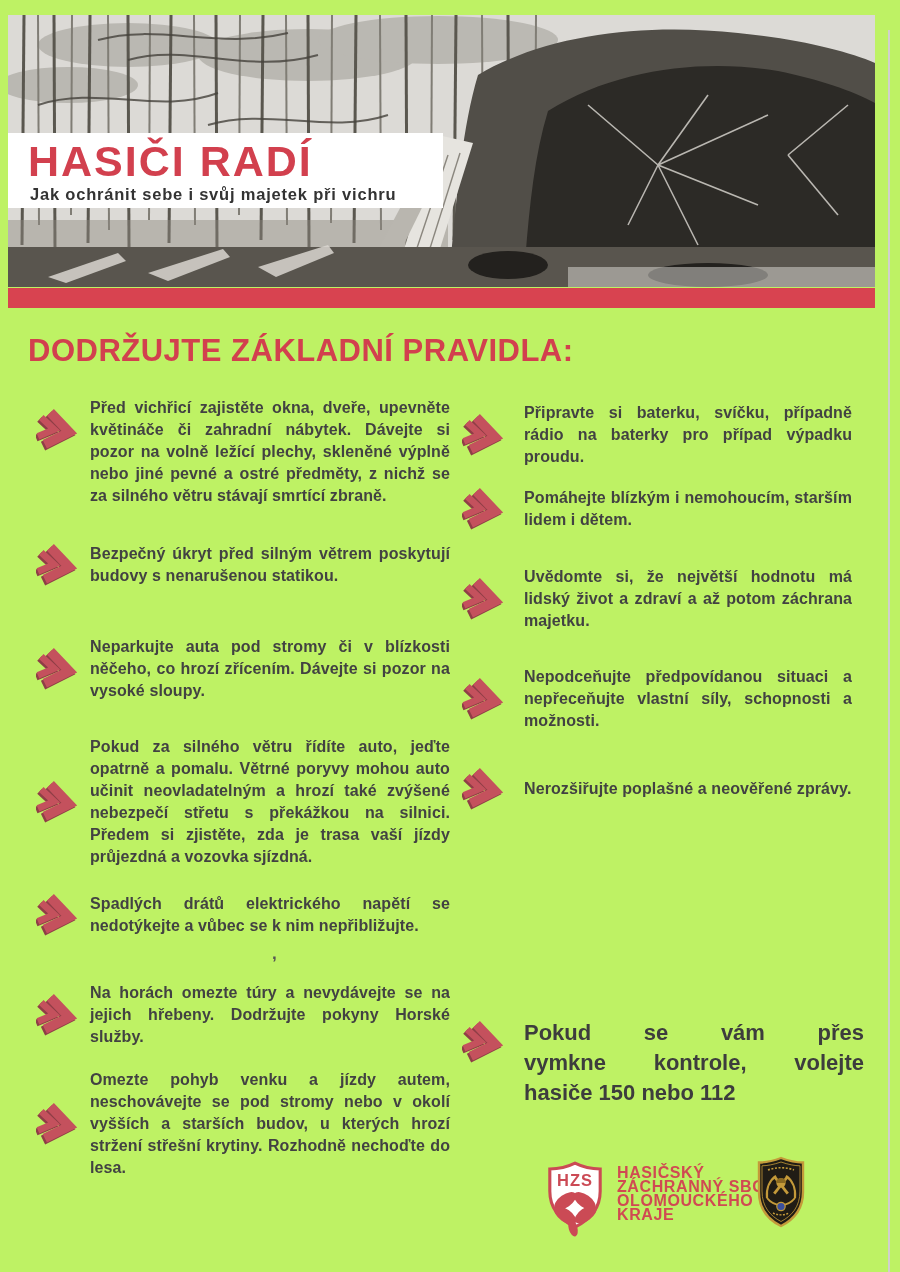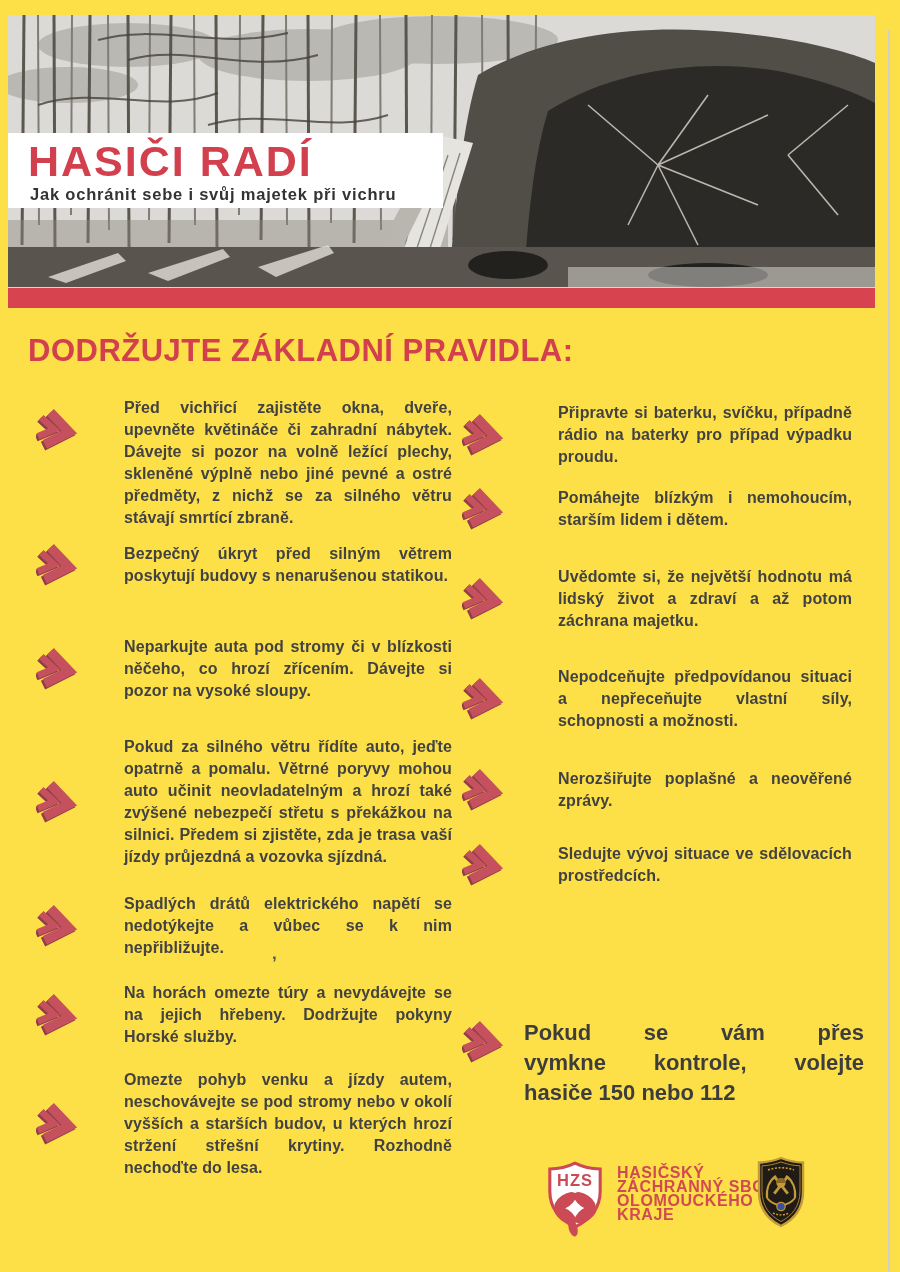--- a/index.html
+++ b/index.html
@@ -1,18 +1,18 @@
 <!DOCTYPE html>
 <html><head>
 <meta charset="utf-8">
 <style>
   html,body{margin:0;padding:0;background:#ffffff;}
   .page{
     position:relative;width:900px;height:1272px;overflow:hidden;
-    background:#fde047;font-family:"Liberation Sans",sans-serif;
+    background:#bef264;font-family:"Liberation Sans",sans-serif;
   }
   
   .photo{position:absolute;left:8px;top:15px;width:867px;height:272px;display:block;}
   .title-box{
     position:absolute;left:8px;top:133px;width:435px;height:75px;
     background:#ffffff;padding:6px 0 0 20px;box-sizing:border-box;
   }
   .main-title{
     margin:0;font-size:43px;line-height:44px;font-weight:bold;
     color:#d2404e;letter-spacing:2px;
@@ -22,21 +22,21 @@
     letter-spacing:0.8px;
   }
   .red-bar{position:absolute;left:8px;top:288px;width:867px;height:20px;background:#d84350;}
   
   .section-heading{
     position:absolute;left:28px;top:333px;margin:0;
     font-size:31px;font-weight:bold;color:#d2404e;letter-spacing:0.5px;
   }
   
   .bullet{
-    position:absolute;display:flex;align-items:center;gap:34px;
+    position:absolute;display:flex;align-items:center;
   }
   .bullet.left-col{left:36px;width:416px;}
   .bullet.right-col{left:462px;width:406px;}
   .chev-wrap{flex:0 0 44px;height:42px;}
   .chev-wrap svg{width:42px;height:42px;display:block;}
   .bullet.left-col .btext{margin:0 0 0 10px;width:360px;}
   .bullet.right-col .btext{margin:0 16px 0 18px;width:340px;}
   .btext{
     font-size:16px;line-height:22px;font-weight:bold;color:#424242;
     text-align:justify;letter-spacing:0.1px;
@@ -255,28 +255,20 @@
       </span>
     <p class="btext">Nepodceňujte předpovídanou situaci a nepřeceňujte vlastní síly, schopnosti a možnosti.</p>
   </div>
   <div class="bullet right-col" style="top:768px">
     <span class="chev-wrap">
         <svg>
           <use href="#chev"></use>
         </svg>
       </span>
     <p class="btext">Nerozšiřujte poplašné a neověřené zprávy.</p>
-  </div>
-  <div class="bullet right-col" style="top:843px">
-    <span class="chev-wrap">
-        <svg>
-          <use href="#chev"></use>
-        </svg>
-      </span>
-    <p class="btext">Sledujte vývoj situace ve sdělovacích prostředcích.</p>
   </div>
 
   <span class="stray-mark">,</span>
 
   <div class="cta">
     <span class="chev-wrap">
         <svg>
           <use href="#chev"></use>
         </svg>
       </span>

